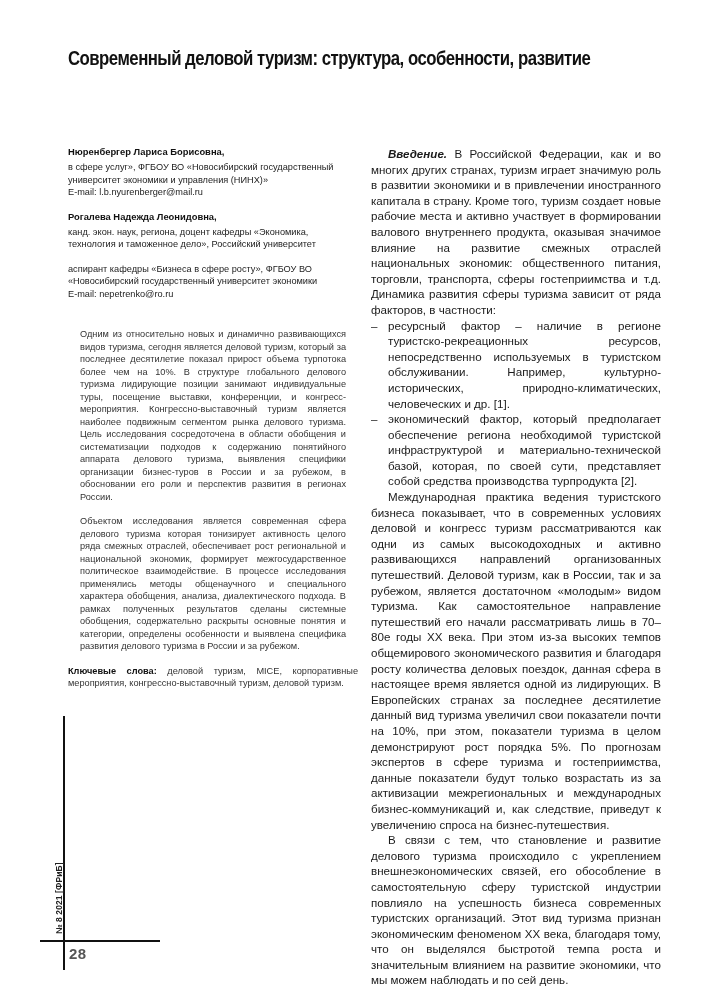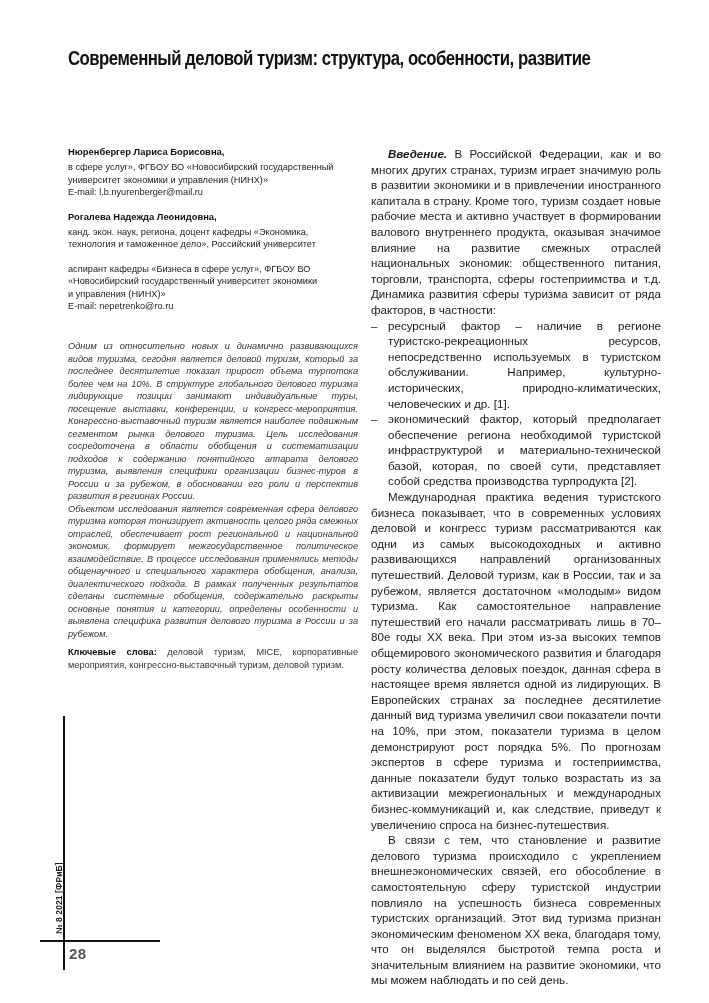--- a/index.html
+++ b/index.html
@@ -51,22 +51,21 @@
       display: block;
     }
     .abstract {
       margin-top: 28px;
       text-align: justify;
       font-size: 9.2px;
       line-height: 12.5px;
       color: #333;
     }
     .abstract p {
-      margin: 0;
-      font-style: italic;
+      margin: 12px;
     }
     .abstract p + p {
       margin-top: 0;
     }
     .keywords {
       margin-top: 6px;
       text-align: justify;
       font-size: 9.2px;
       line-height: 12.5px;
       color: #333;
@@ -156,23 +155,22 @@
     <span class="author-line">в сфере услуг», ФГБОУ ВО «Новосибирский государственный</span>
     <span class="author-line">университет экономики и управления (НИНХ)»</span>
     <span class="author-line">E-mail: l.b.nyurenberger@mail.ru</span>
   </div>
   <div class="author">
     <div class="author-name">Рогалева Надежда Леонидовна,</div>
     <span class="author-line">канд. экон. наук, региона, доцент кафедры «Экономика,</span>
     <span class="author-line">технология и таможенное дело», Российский университет</span>
   </div>
   <div class="author">
-    <span class="author-line">аспирант кафедры «Бизнеса в сфере услуг», ФГБОУ ВО</span>
+    <span class="author-line">аспирант кафедры «Бизнеса в сфере росту», ФГБОУ ВО</span>
     <span class="author-line">«Новосибирский государственный университет экономики</span>
-    <span class="author-line">и управления (НИНХ)»</span>
     <span class="author-line">E-mail: nepetrenko@ro.ru</span>
   </div>
 
   <div class="abstract">
     <p>Одним из относительно новых и динамично развивающихся видов туризма, сегодня является деловой туризм, который за последнее десятилетие показал прирост объема турпотока более чем на 10%. В структуре глобального делового туризма лидирующие позиции занимают индивидуальные туры, посещение выставки, конференции, и конгресс-мероприятия. Конгрессно-выставочный туризм является наиболее подвижным сегментом рынка делового туризма. Цель исследования сосредоточена в области обобщения и систематизации подходов к содержанию понятийного аппарата делового туризма, выявления специфики организации бизнес-туров в России и за рубежом, в обосновании его роли и перспектив развития в регионах России.</p>
     <p>Объектом исследования является современная сфера делового туризма которая тонизирует активность целого ряда смежных отраслей, обеспечивает рост региональной и национальной экономик, формирует межгосударственное политическое взаимодействие. В процессе исследования применялись методы общенаучного и специального характера обобщения, анализа, диалектического подхода. В рамках полученных результатов сделаны системные обобщения, содержательно раскрыты основные понятия и категории, определены особенности и выявлена специфика развития делового туризма в России и за рубежом.</p>
   </div>
 
   <div class="keywords">
     <span class="kw-label">Ключевые слова:</span><span> деловой туризм, MICE, корпоративные мероприятия, конгрессно-выставочный туризм, деловой туризм.</span>

